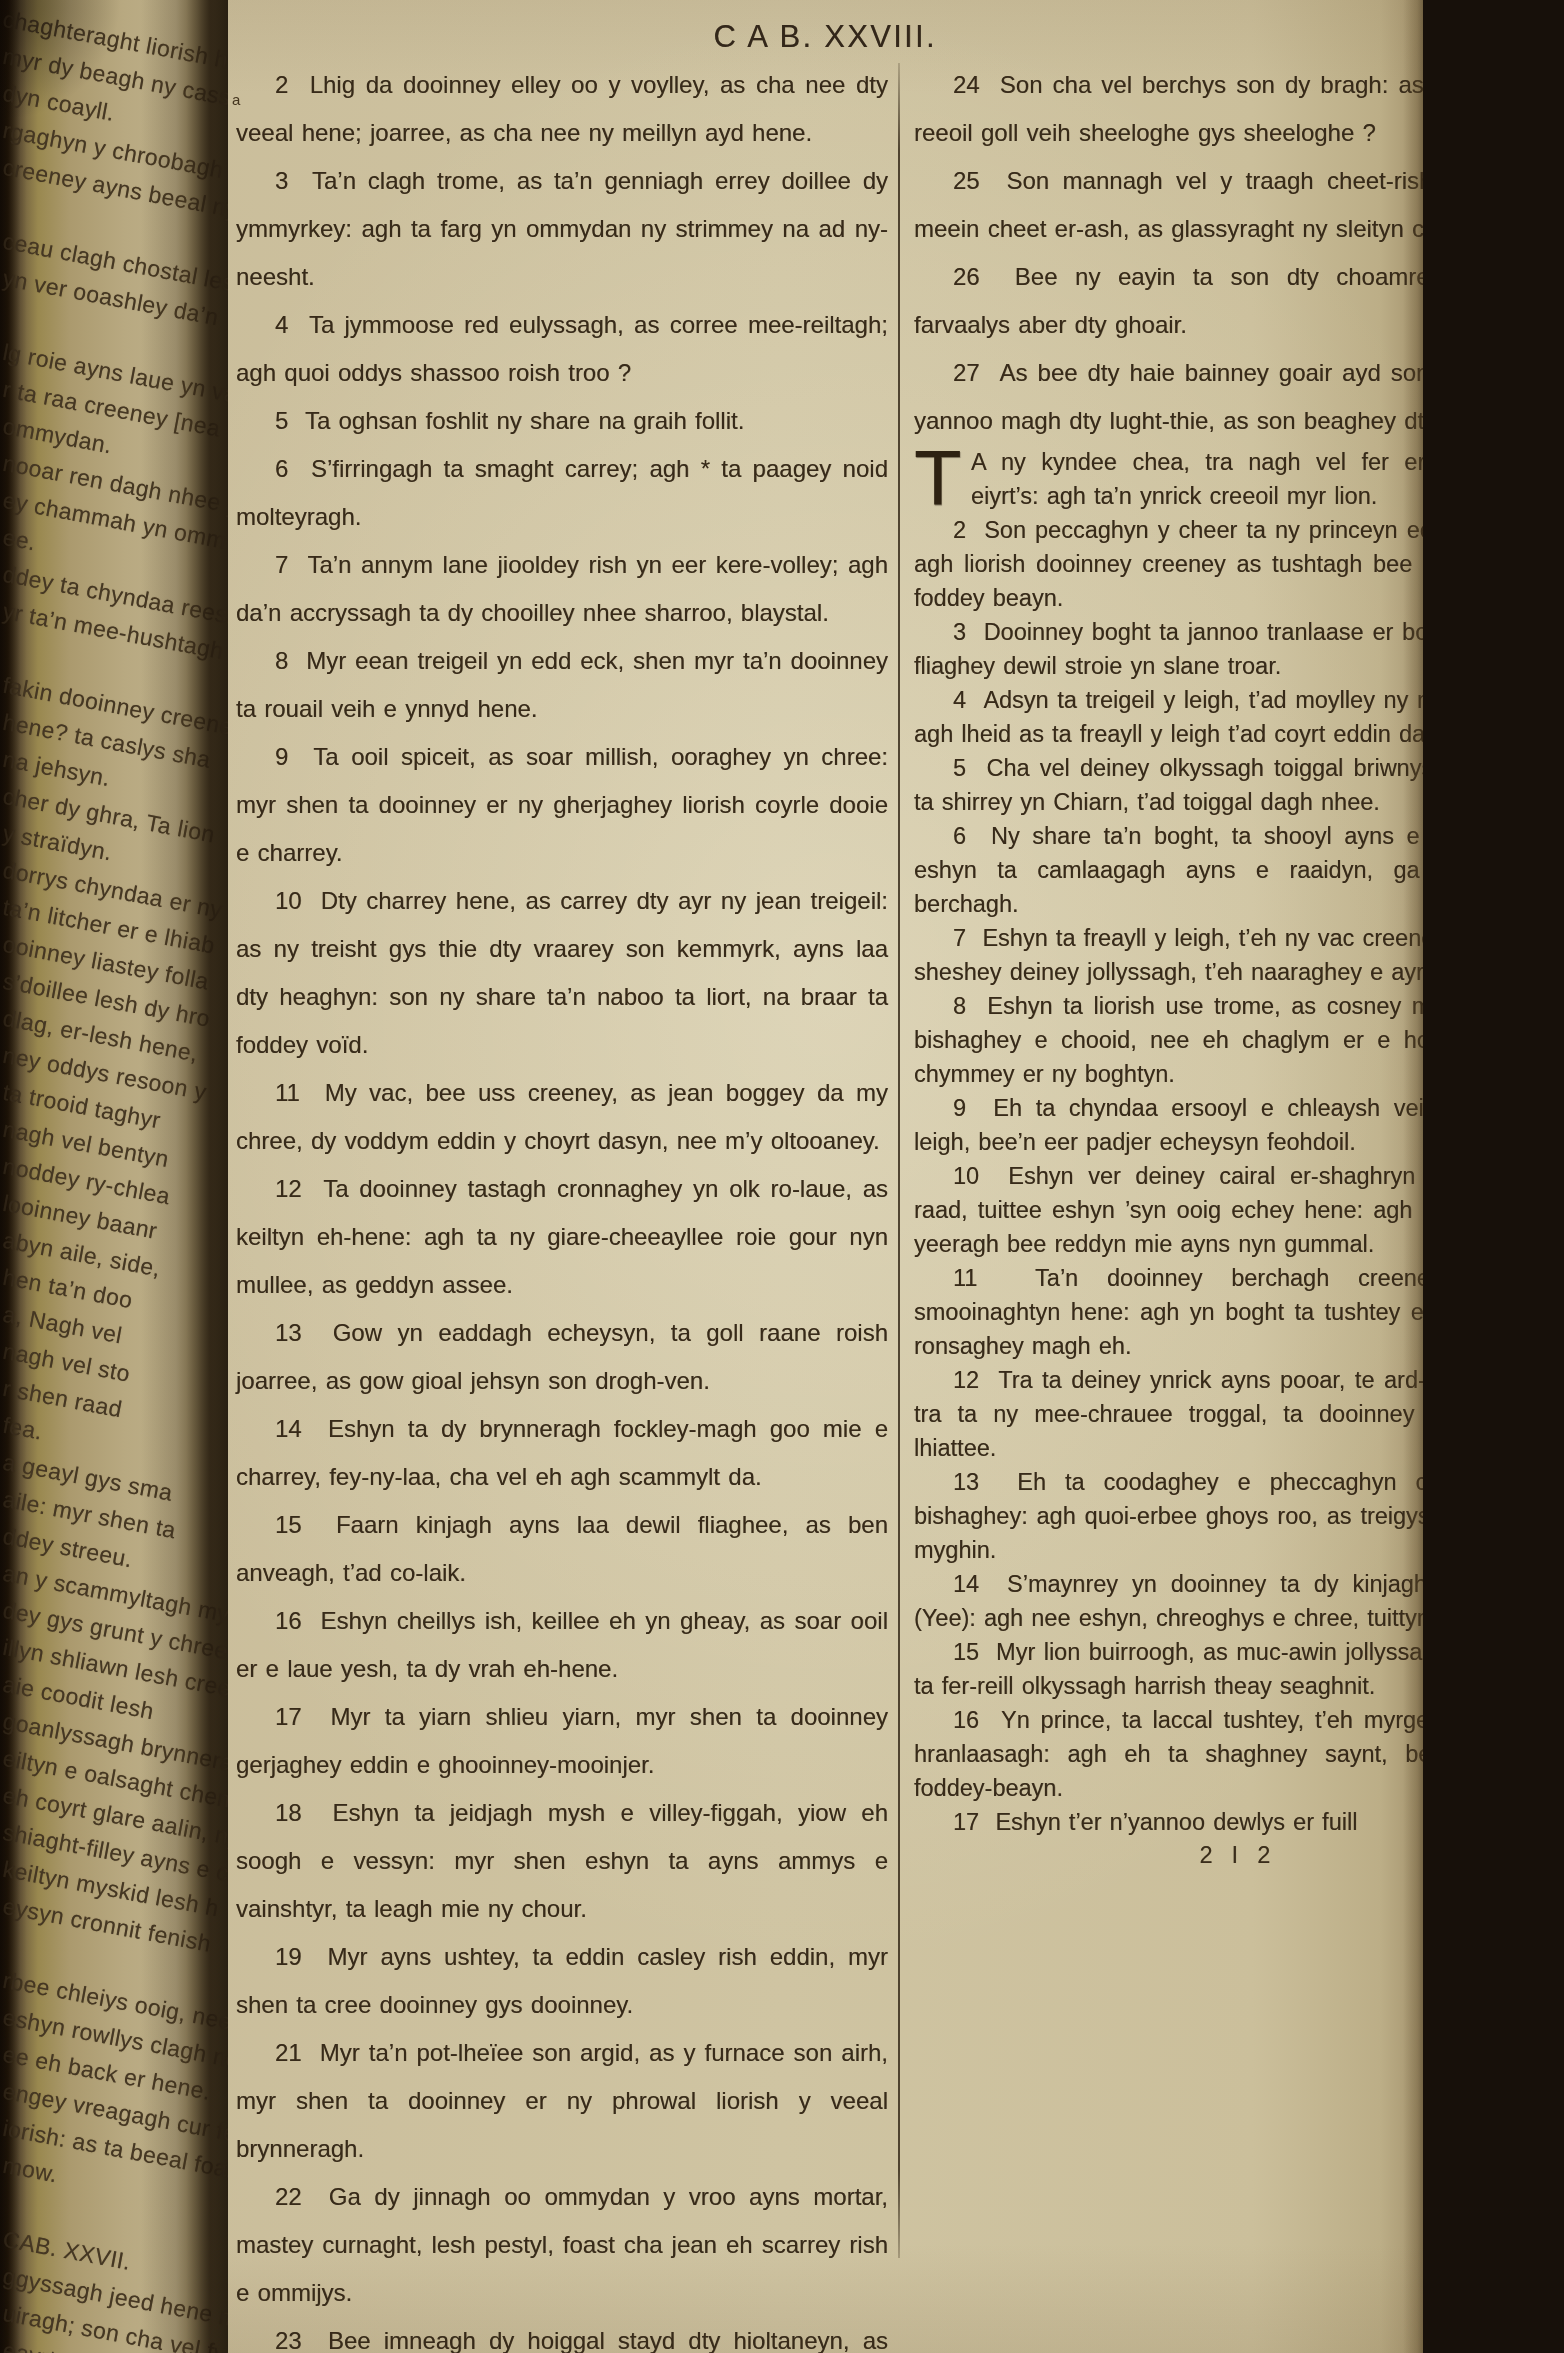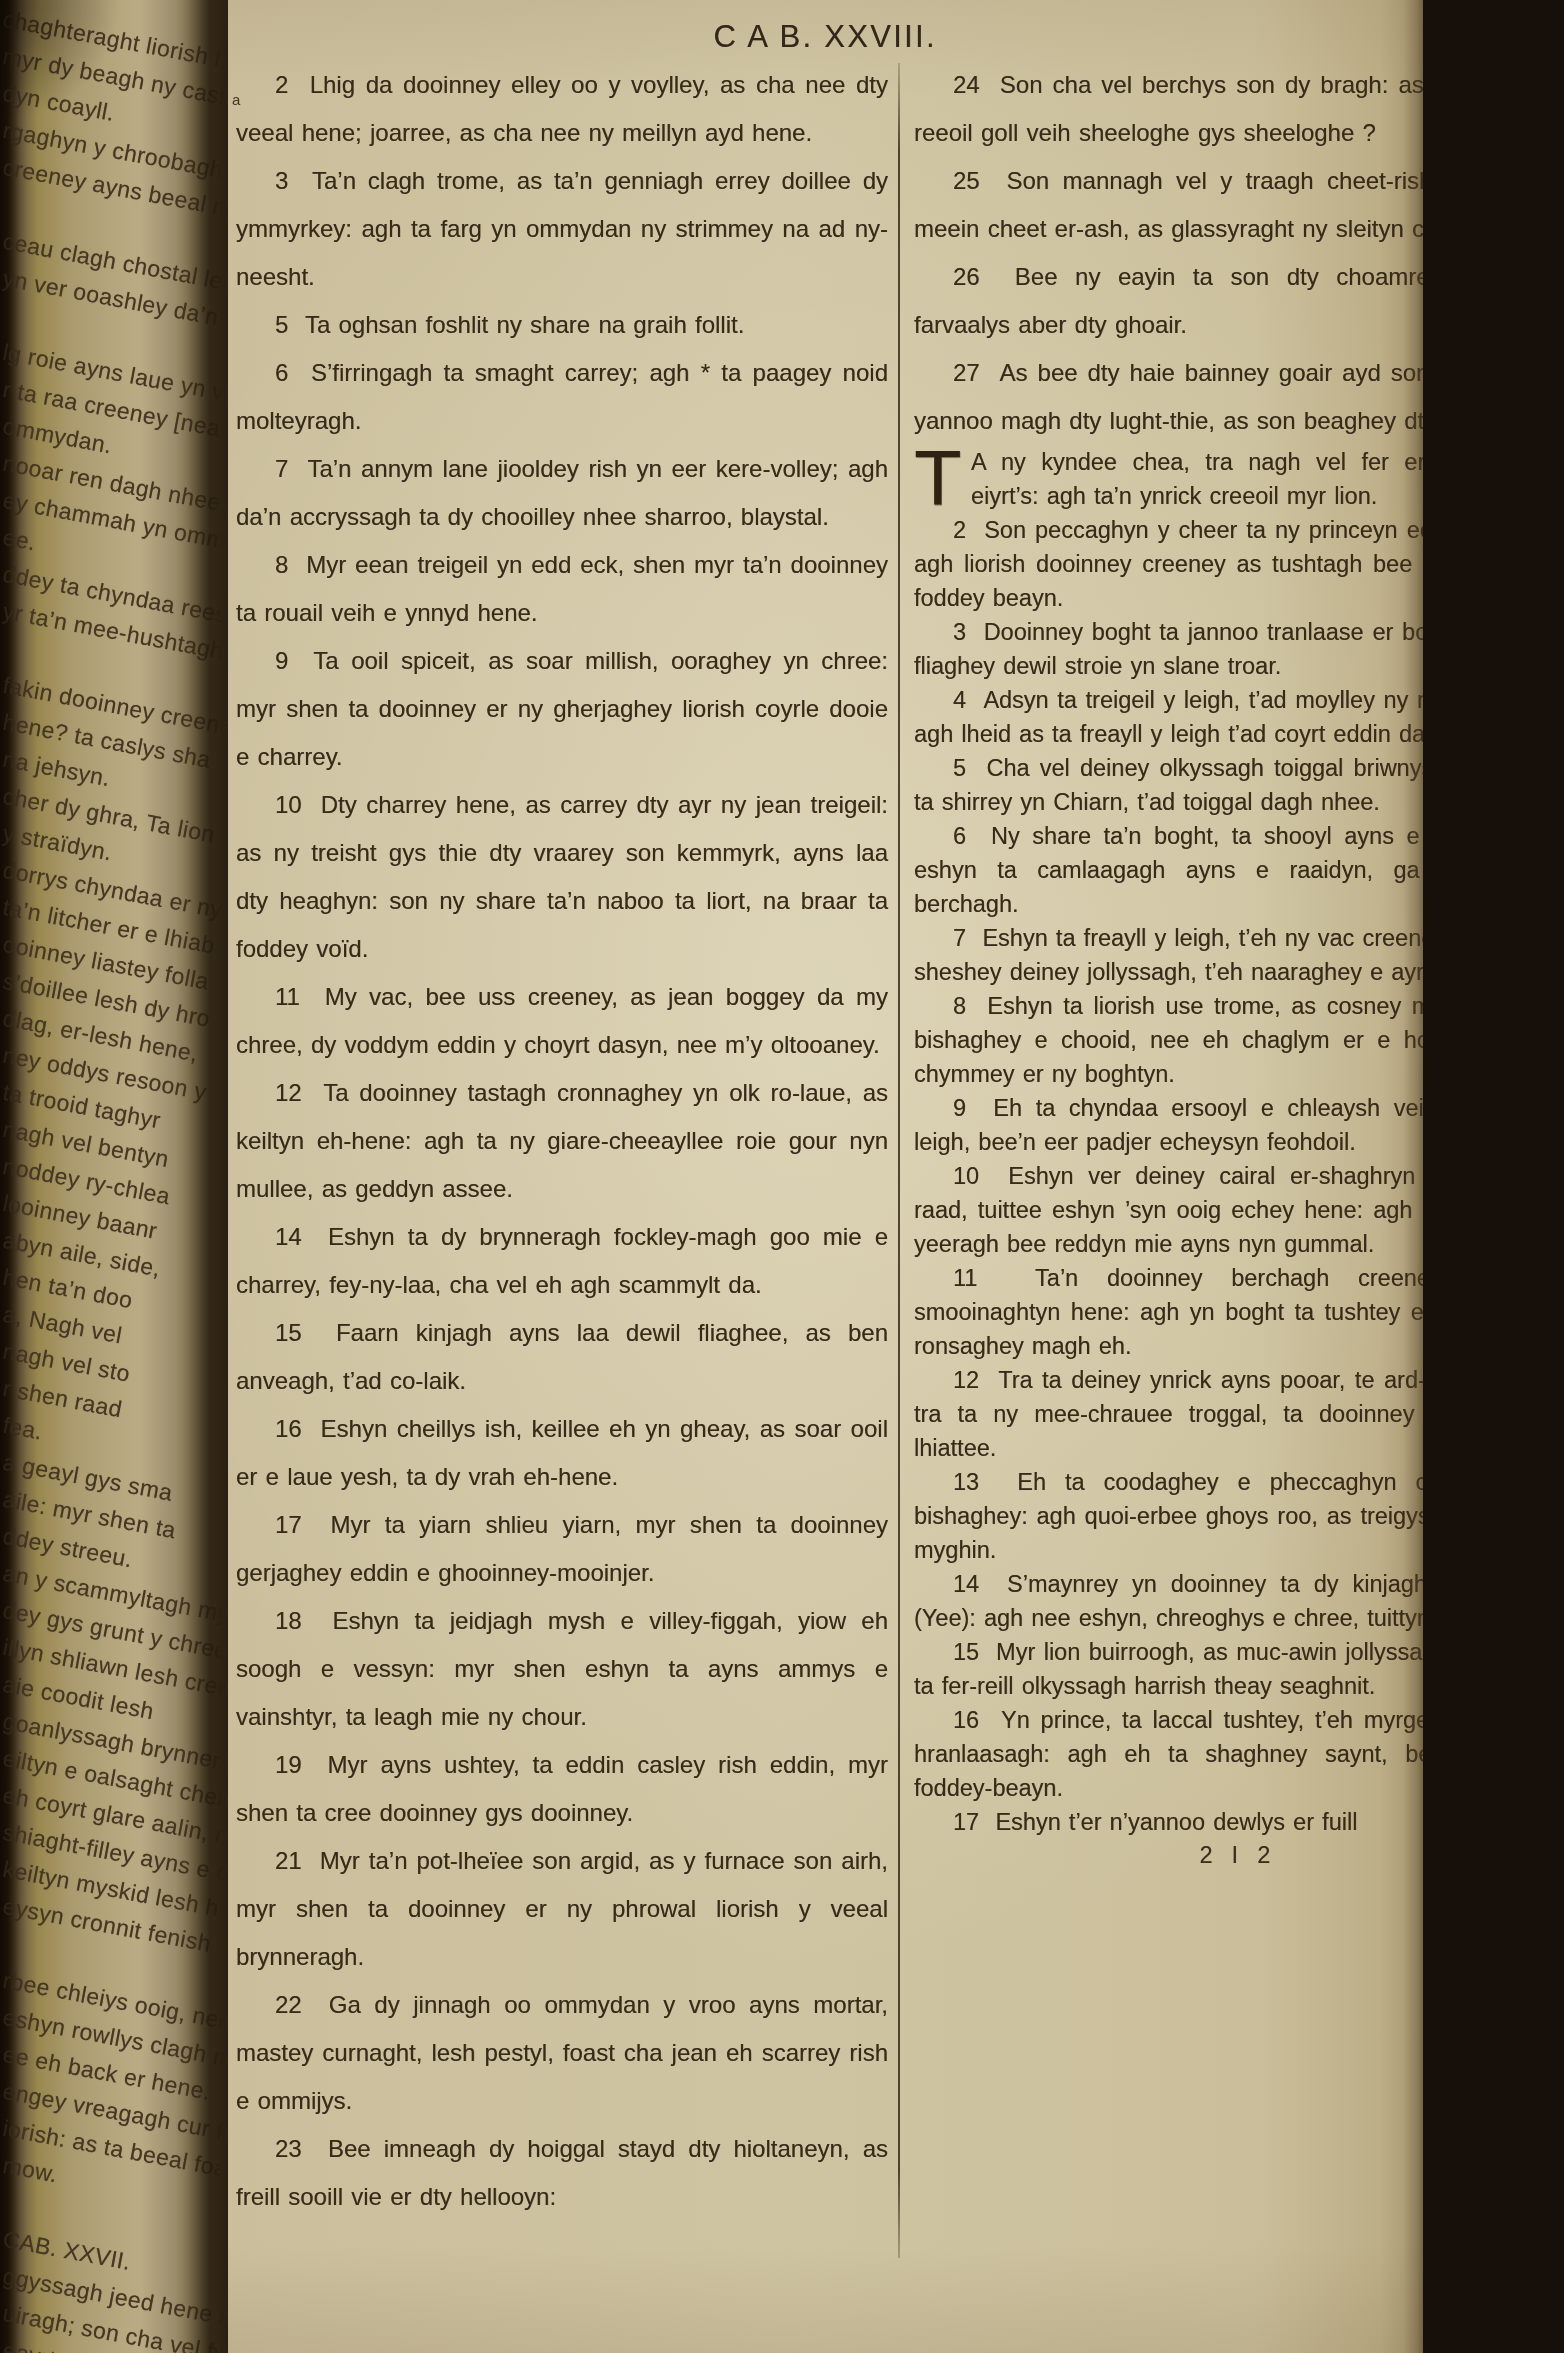--- a/index.html
+++ b/index.html
@@ -215,37 +215,39 @@
 
   <div class="divider"></div>
 
   <div class="col col-left">
     <div class="verse-list">
 
         <p class="verse"><span class="vnum">2</span>&nbsp;&nbsp;<span>Lhig da dooinney elley oo y voylley, as cha nee dty veeal hene; joarree, as cha nee ny meillyn ayd hene.</span></p>
 
         <p class="verse"><span class="vnum">3</span>&nbsp;&nbsp;<span>Ta’n clagh trome, as ta’n genniagh errey doillee dy ymmyrkey: agh ta farg yn ommydan ny strimmey na ad ny-neesht.</span></p>
 
+        <p class="verse"><span class="vnum">4</span>&nbsp;&nbsp;<span>Ta jymmoose red eulyssagh, as corree mee-reiltagh; agh quoi oddys shassoo roish troo ?</span></p>
 
         <p class="verse"><span class="vnum">5</span>&nbsp;&nbsp;<span>Ta oghsan foshlit ny share na graih follit.</span></p>
 
         <p class="verse"><span class="vnum">6</span>&nbsp;&nbsp;<span>S’firringagh ta smaght carrey; agh * ta paagey noid molteyragh.</span></p>
 
         <p class="verse"><span class="vnum">7</span>&nbsp;&nbsp;<span>Ta’n annym lane jiooldey rish yn eer kere-volley; agh da’n accryssagh ta dy chooilley nhee sharroo, blaystal.</span></p>
 
         <p class="verse"><span class="vnum">8</span>&nbsp;&nbsp;<span>Myr eean treigeil yn edd eck, shen myr ta’n dooinney ta rouail veih e ynnyd hene.</span></p>
 
         <p class="verse"><span class="vnum">9</span>&nbsp;&nbsp;<span>Ta ooil spiceit, as soar millish, ooraghey yn chree: myr shen ta dooinney er ny gherjaghey liorish coyrle dooie e charrey.</span></p>
 
         <p class="verse"><span class="vnum">10</span>&nbsp;&nbsp;<span>Dty charrey hene, as carrey dty ayr ny jean treigeil: as ny treisht gys thie dty vraarey son kemmyrk, ayns laa dty heaghyn: son ny share ta’n naboo ta liort, na braar ta foddey voïd.</span></p>
 
         <p class="verse"><span class="vnum">11</span>&nbsp;&nbsp;<span>My vac, bee uss creeney, as jean boggey da my chree, dy voddym eddin y choyrt dasyn, nee m’y oltooaney.</span></p>
 
         <p class="verse"><span class="vnum">12</span>&nbsp;&nbsp;<span>Ta dooinney tastagh cronnaghey yn olk ro-laue, as keiltyn eh-hene: agh ta ny giare-cheeayllee roie gour nyn mullee, as geddyn assee.</span></p>
 
+        <p class="verse"><span class="vnum">13</span>&nbsp;&nbsp;<span>Gow yn eaddagh echeysyn, ta goll raane roish joarree, as gow gioal jehsyn son drogh-ven.</span></p>
 
         <p class="verse"><span class="vnum">14</span>&nbsp;&nbsp;<span>Eshyn ta dy brynneragh fockley-magh goo mie e charrey, fey-ny-laa, cha vel eh agh scammylt da.</span></p>
 
         <p class="verse"><span class="vnum">15</span>&nbsp;&nbsp;<span>Faarn kinjagh ayns laa dewil fliaghee, as ben anveagh, t’ad co-laik.</span></p>
 
         <p class="verse"><span class="vnum">16</span>&nbsp;&nbsp;<span>Eshyn cheillys ish, keillee eh yn gheay, as soar ooil er e laue yesh, ta dy vrah eh-hene.</span></p>
 
         <p class="verse"><span class="vnum">17</span>&nbsp;&nbsp;<span>Myr ta yiarn shlieu yiarn, myr shen ta dooinney gerjaghey eddin e ghooinney-mooinjer.</span></p>
 
         <p class="verse"><span class="vnum">18</span>&nbsp;&nbsp;<span>Eshyn ta jeidjagh mysh e villey-figgah, yiow eh soogh e vessyn: myr shen eshyn ta ayns ammys e vainshtyr, ta leagh mie ny chour.</span></p>

